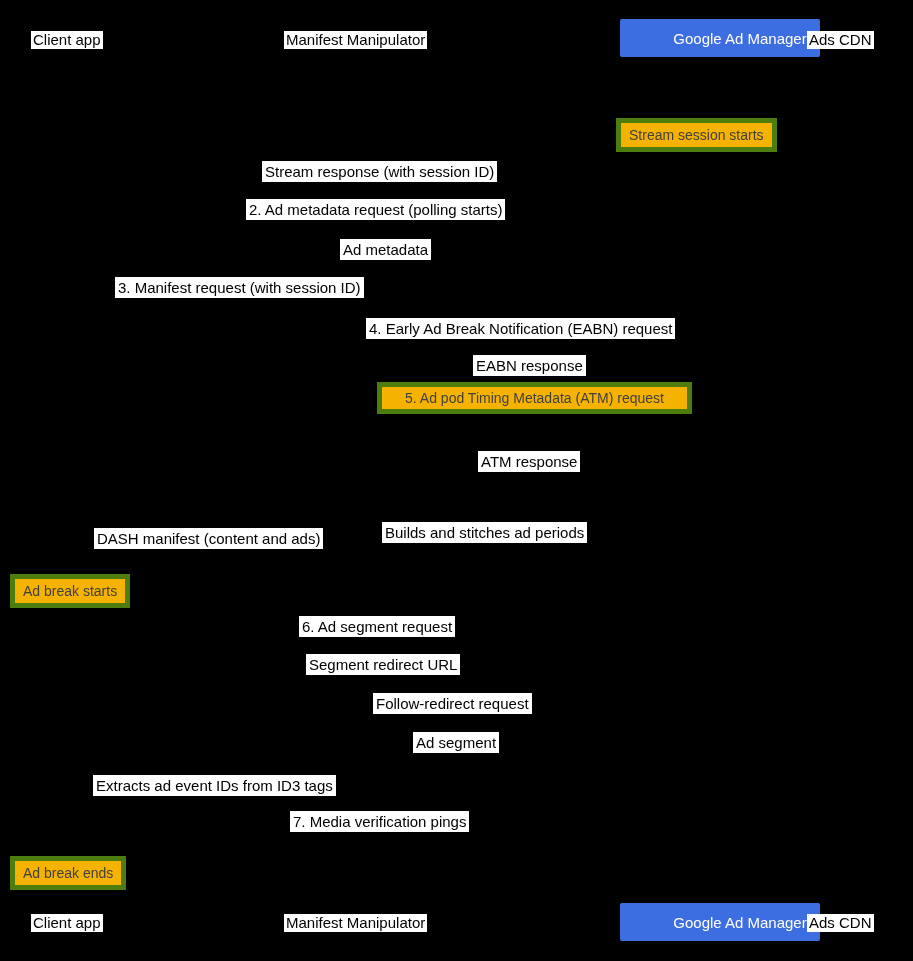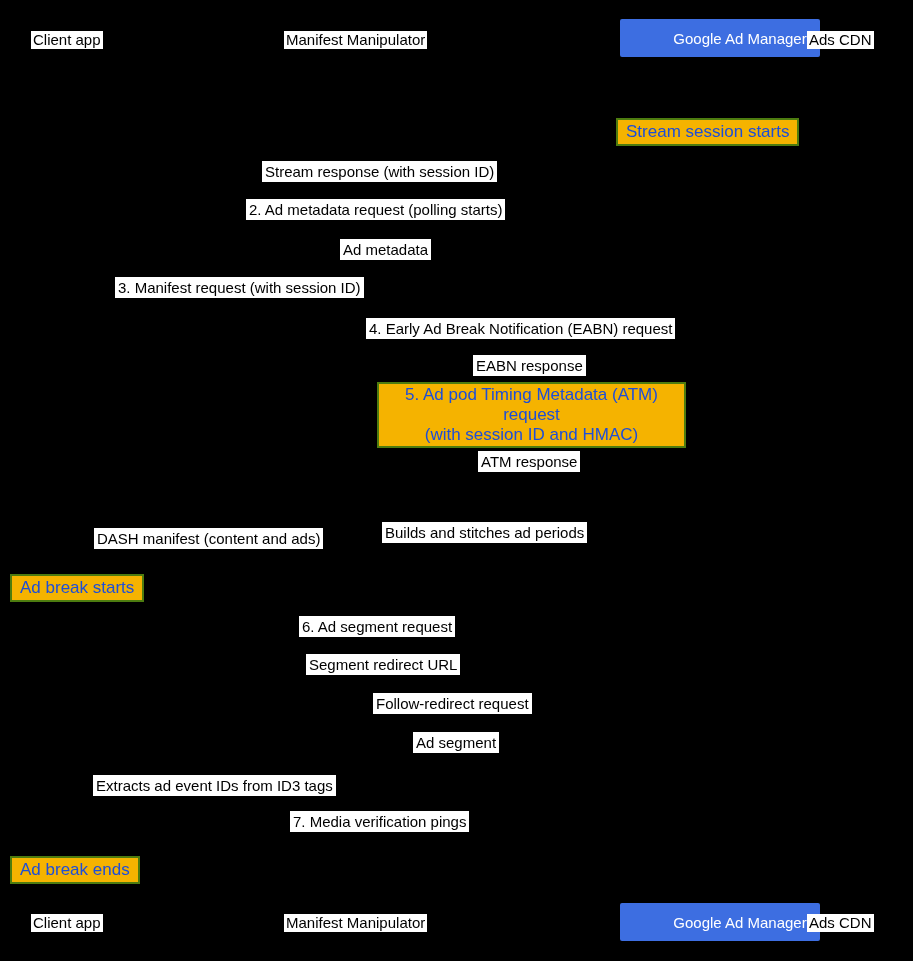--- a/index.html
+++ b/index.html
@@ -20,23 +20,23 @@
     background: #FFFFFF;
     color: #000000;
     font-size: 15px;
     line-height: 21px;
     padding: 0 3px;
     white-space: nowrap;
   }
   .note {
     position: absolute;
     background: #F5B300;
-    border: 2px solid #4d7c0f;
-    color: #1d4ed8;
-    font-size: 17px;
+    border: 5px solid #4d7c0f;
+    color: #404040;
+    font-size: 14px;
     line-height: 20px;
     padding: 2px 8px;
     white-space: nowrap;
   }
   .note.multiline {
     white-space: normal;
     text-align: center;
     padding: 1px 0;
   }
   .actor-plain {
@@ -84,21 +84,20 @@
   <div class="label" style="left:340px; top:239px;">Ad metadata</div>
 
   <div class="label" style="left:98px; top:277px;margin-left:17px;">3. Manifest request (with session ID)</div>
 
   <div class="label" style="left:366px; top:318px;">4. Early Ad Break Notification (EABN) request</div>
 
   <div class="label" style="left:473px; top:355px;">EABN response</div>
 
   <div class="note multiline" style="left:377px; top:382px; width:305px;">
     <div>5. Ad pod Timing Metadata (ATM) request</div>
-    <div>(with session ID and HMAC)</div>
   </div>
 
   <div class="label" style="left:478px; top:451px;">ATM response</div>
 
   <div class="label" style="left:382px; top:493px;margin-top:29px;">Builds and stitches ad periods</div>
 
   <div class="label" style="left:94px; top:528px;">DASH manifest (content and ads)</div>
 
   <div class="note" style="left:10px; top:574px;">Ad break starts</div>
 

